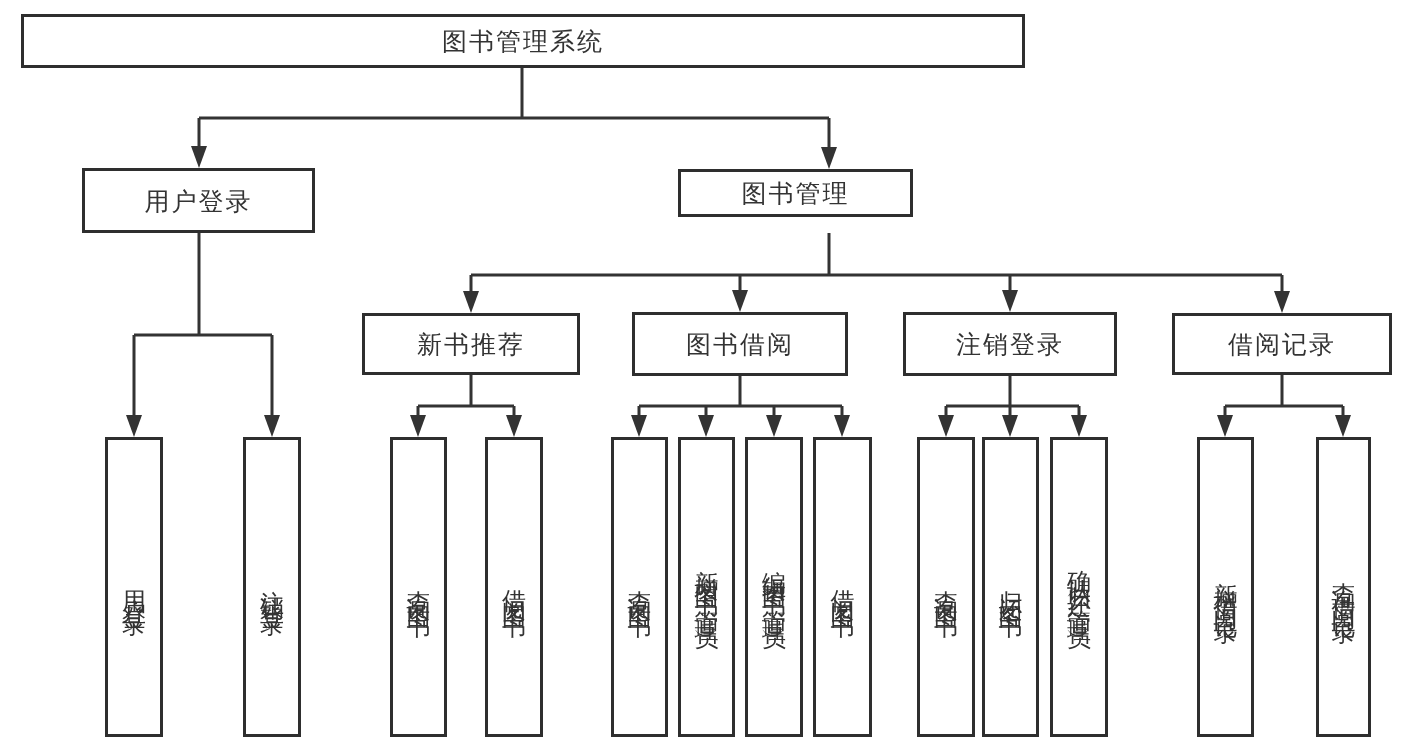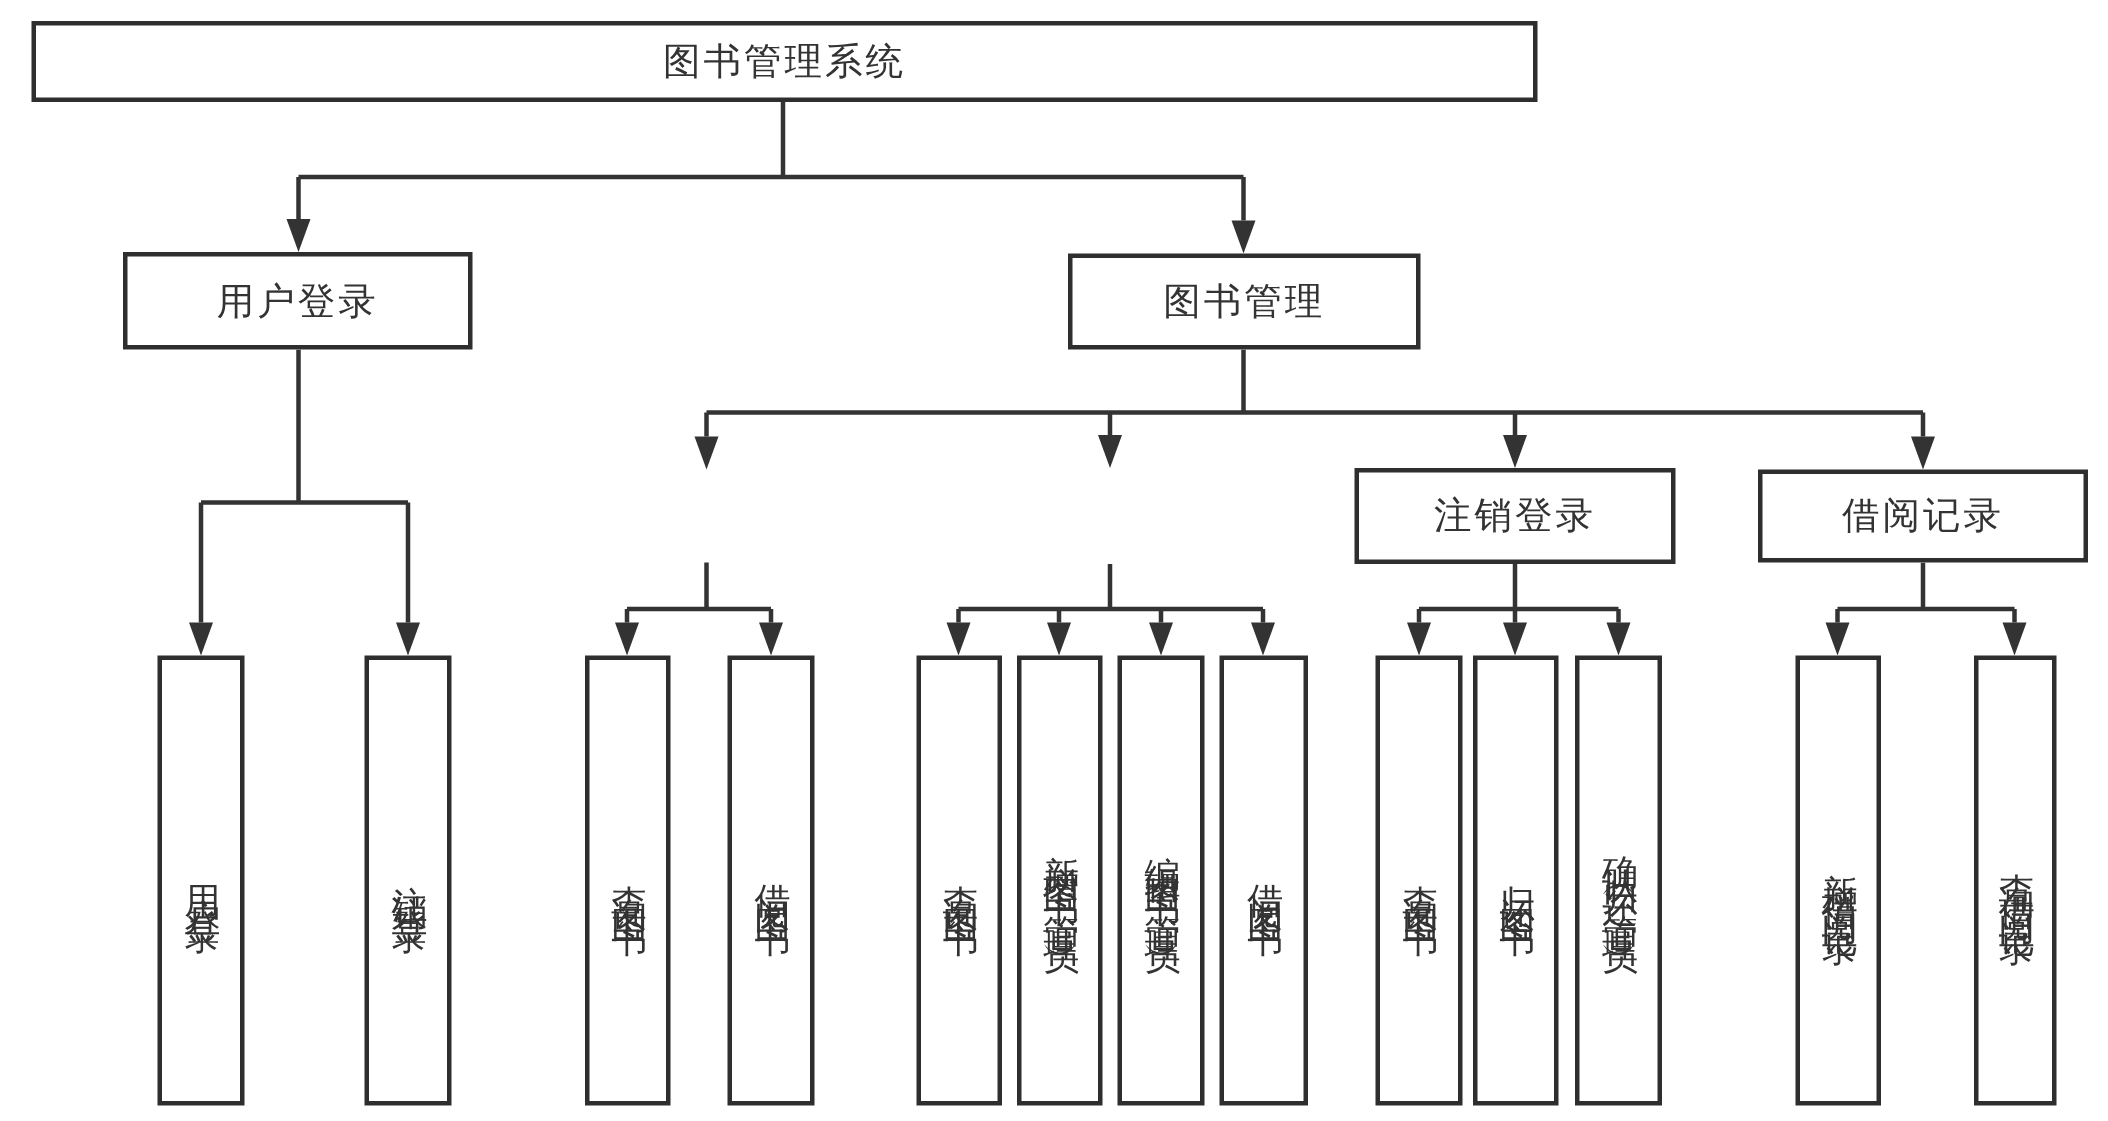--- a/index.html
+++ b/index.html
@@ -123,24 +123,30 @@
     </g>
   </svg>
 
   <div class="node h" style="left:21px; top:14px; width:1004px; height:54px">
     <span>图书管理系统</span>
   </div>
 
   <div class="node h" style="left:82px; top:168px; width:233px; height:65px">
     <span>用户登录</span>
   </div>
-  <div class="node h" style="left:712px; top:169px; width:235px; height:64px">
+  <div class="node h" style="left:678px; top:169px; width:235px; height:48px">
     <span>图书管理</span>
   </div>
 
+  <div class="node h" style="left:362px; top:313px; width:218px; height:62px">
+    <span>新书推荐</span>
+  </div>
+  <div class="node h" style="left:632px; top:312px; width:216px; height:64px">
+    <span>图书借阅</span>
+  </div>
   <div class="node h" style="left:903px; top:312px; width:214px; height:64px">
     <span>注销登录</span>
   </div>
   <div class="node h" style="left:1172px; top:313px; width:220px; height:62px">
     <span>借阅记录</span>
   </div>
 
   <div class="node v" style="left:105px; top:437px; width:58px; height:300px">
     <span>用户登录</span>
   </div>

